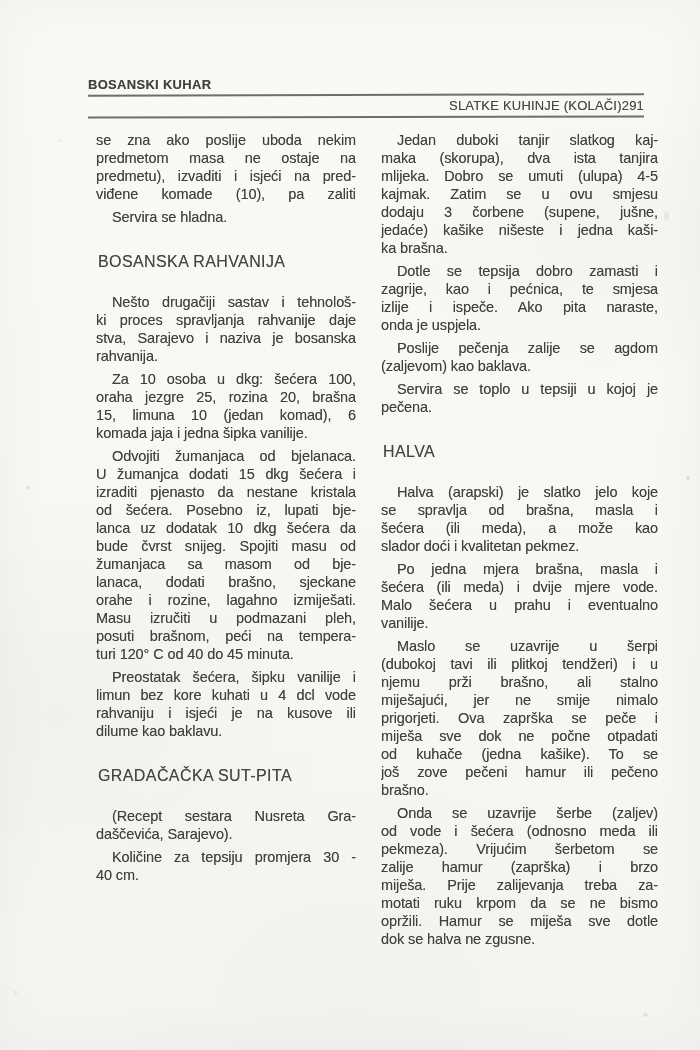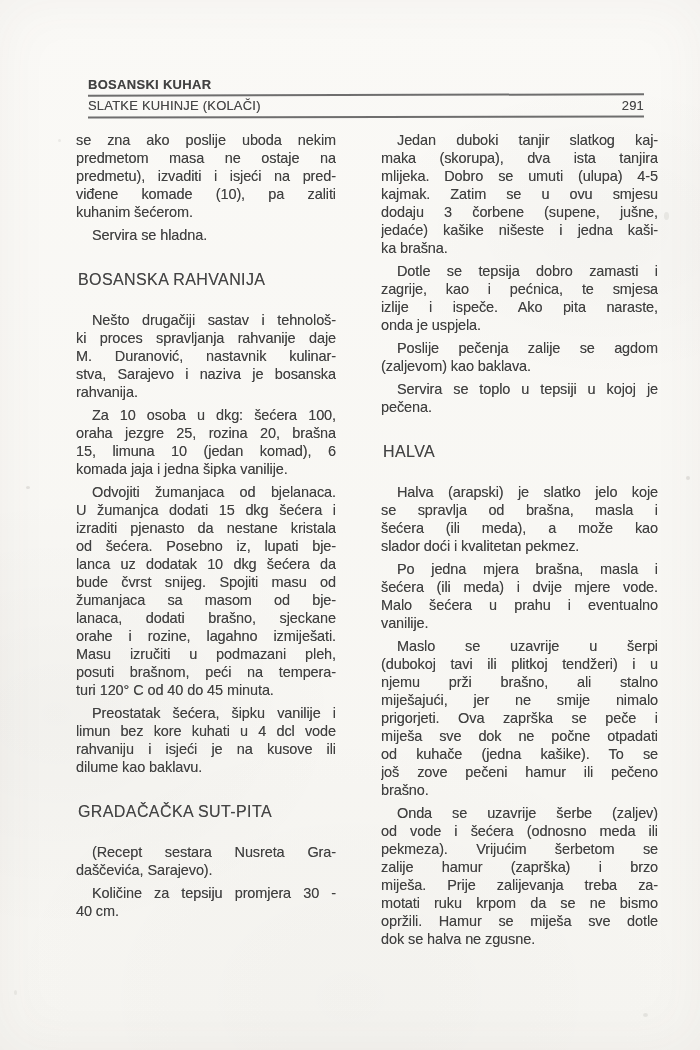--- a/index.html
+++ b/index.html
@@ -18,27 +18,27 @@
     box-shadow:inset 0 0 55px rgba(90,88,80,0.05);
     color:#3e3e3e;
   }
   
   .head{position:absolute;left:88px;top:77px;width:556px;}
   .ht1{font-size:13px;font-weight:bold;letter-spacing:.3px;height:15px;line-height:15px;
        color:#424242;text-shadow:0 0 .5px rgba(70,70,70,.5);}
   .hrule{height:2px;background:#565656;opacity:.85;}
   .r1{margin-top:2px;transform:rotate(-0.15deg);}
   .r2{margin-top:3px;transform:rotate(-0.1deg);}
-  .hrow{display:flex;justify-content:space-between;align-items:baseline;
+  .hrow{display:flex;justify-content:flex-end;align-items:baseline;
         font-size:13px;letter-spacing:.2px;margin-top:2px;height:15px;line-height:15px;
         color:#464646;text-shadow:0 0 .5px rgba(70,70,70,.5);}
   
   .col{position:absolute;top:131px;font-size:14.5px;letter-spacing:-0.1px;
        color:#404040;text-shadow:0 0 .55px rgba(75,75,75,.55);}
-  .col.left{left:76px;width:260px;}
+  .col.left{left:96px;width:260px;}
   .col.right{left:381px;width:277px;}
   .para{margin:0 0 5px 0;}
   .line{height:18px;line-height:18px;overflow:hidden;
         text-align:justify;text-align-last:justify;white-space:nowrap;}
   .line.last{text-align-last:left;}
   .line.indent{text-indent:16px;}
   .heading{font-size:16px;letter-spacing:.4px;height:20px;line-height:20px;
            margin:26px 0 21px 2px;color:#444;}
   
   .speck{position:absolute;border-radius:50%;background:rgba(110,108,102,.16);}
@@ -62,30 +62,28 @@
     </div>
     <div class="hrule r2"></div>
   </header>
 
   <div class="col left">
       <div class="para">
         <div class="line">se zna ako poslije uboda nekim</div>
         <div class="line">predmetom masa ne ostaje na</div>
         <div class="line">predmetu), izvaditi i isjeći na pred-</div>
         <div class="line">viđene komade (10), pa zaliti</div>
-        <div class="line last">kuhanim šećerom.</div>
       </div>
       <div class="para">
         <div class="line last indent">Servira se hladna.</div>
       </div>
       <div class="heading">BOSANSKA RAHVANIJA</div>
       <div class="para">
         <div class="line indent">Nešto drugačiji sastav i tehnološ-</div>
         <div class="line">ki proces spravljanja rahvanije daje</div>
-        <div class="line">M. Duranović, nastavnik kulinar-</div>
         <div class="line">stva, Sarajevo i naziva je bosanska</div>
         <div class="line last">rahvanija.</div>
       </div>
       <div class="para">
         <div class="line indent">Za 10 osoba u dkg: šećera 100,</div>
         <div class="line">oraha jezgre 25, rozina 20, brašna</div>
         <div class="line">15, limuna 10 (jedan komad), 6</div>
         <div class="line last">komada jaja i jedna šipka vanilije.</div>
       </div>
       <div class="para">

